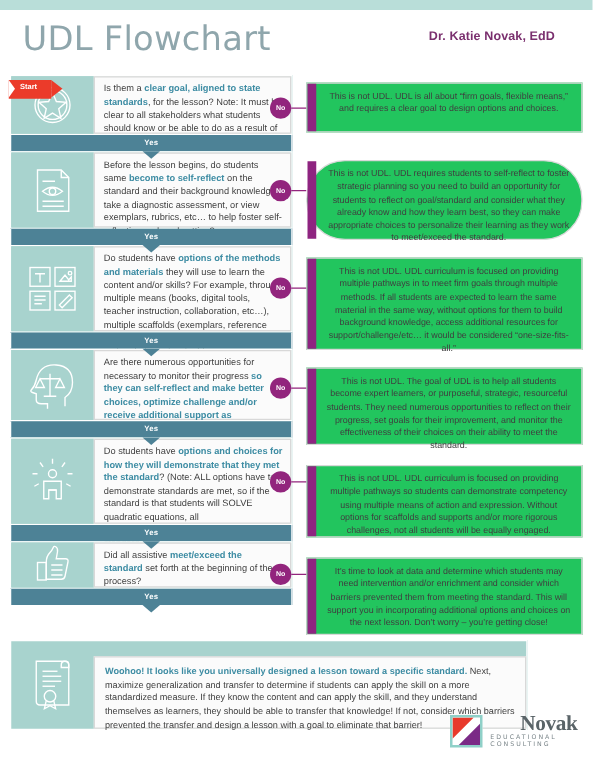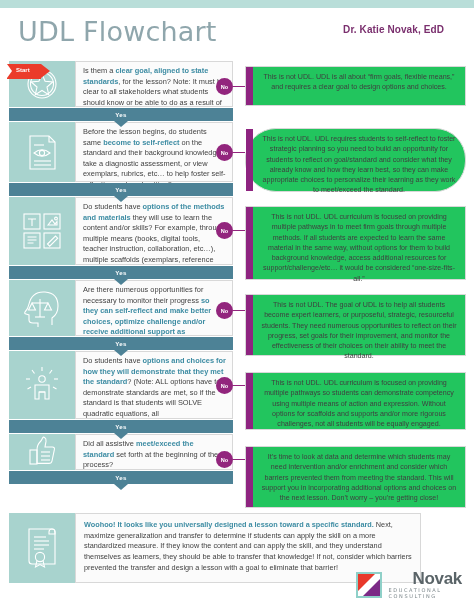--- a/index.html
+++ b/index.html
@@ -166,40 +166,40 @@
   .final-icon{
     flex:0 0 66px;width:66px;
     display:flex;align-items:center;justify-content:center;
   }
   .final-text{
     flex:1 1 auto;
     background:#fbfbfb;
     border:1px solid #d8d8d8;
     box-sizing:border-box;
     padding:6px 8px;
-    font-size:7.3px;line-height:1.46;color:#3f3f3f;
+    font-size:7.3px;line-height:1.46;color:#3f3f3f;margin-top:12px;
   }
   .final-text .em-teal{color:#3d8ca3;font-weight:bold;}
 
   
   .logo{
     position:absolute;right:12px;bottom:14px;
     display:flex;align-items:center;gap:6px;
   }
   .logo-mark{
     width:26px;height:26px;
     border:2px solid #8fd0c8;
     background:#ffffff;
     position:relative;
     box-sizing:border-box;
   }
   .logo-words{line-height:1;}
   .logo-name{
     font-size:17px;font-weight:bold;color:#5a6468;
-    font-family:Liberation Sans, sans-serif;letter-spacing:-0.3px;margin-left:24px;
+    font-family:Liberation Serif, serif;letter-spacing:-0.3px;margin-left:24px;
   }
   .logo-sub{
     font-size:5px;color:#7b868a;letter-spacing:1.6px;margin-top:1px;
     font-family:"DejaVu Sans", sans-serif;
   }
   .logo-sub2{
     font-size:5px;color:#7b868a;letter-spacing:1.6px;margin-top:1px;
     font-family:"DejaVu Sans", sans-serif;
   }
 </style>

